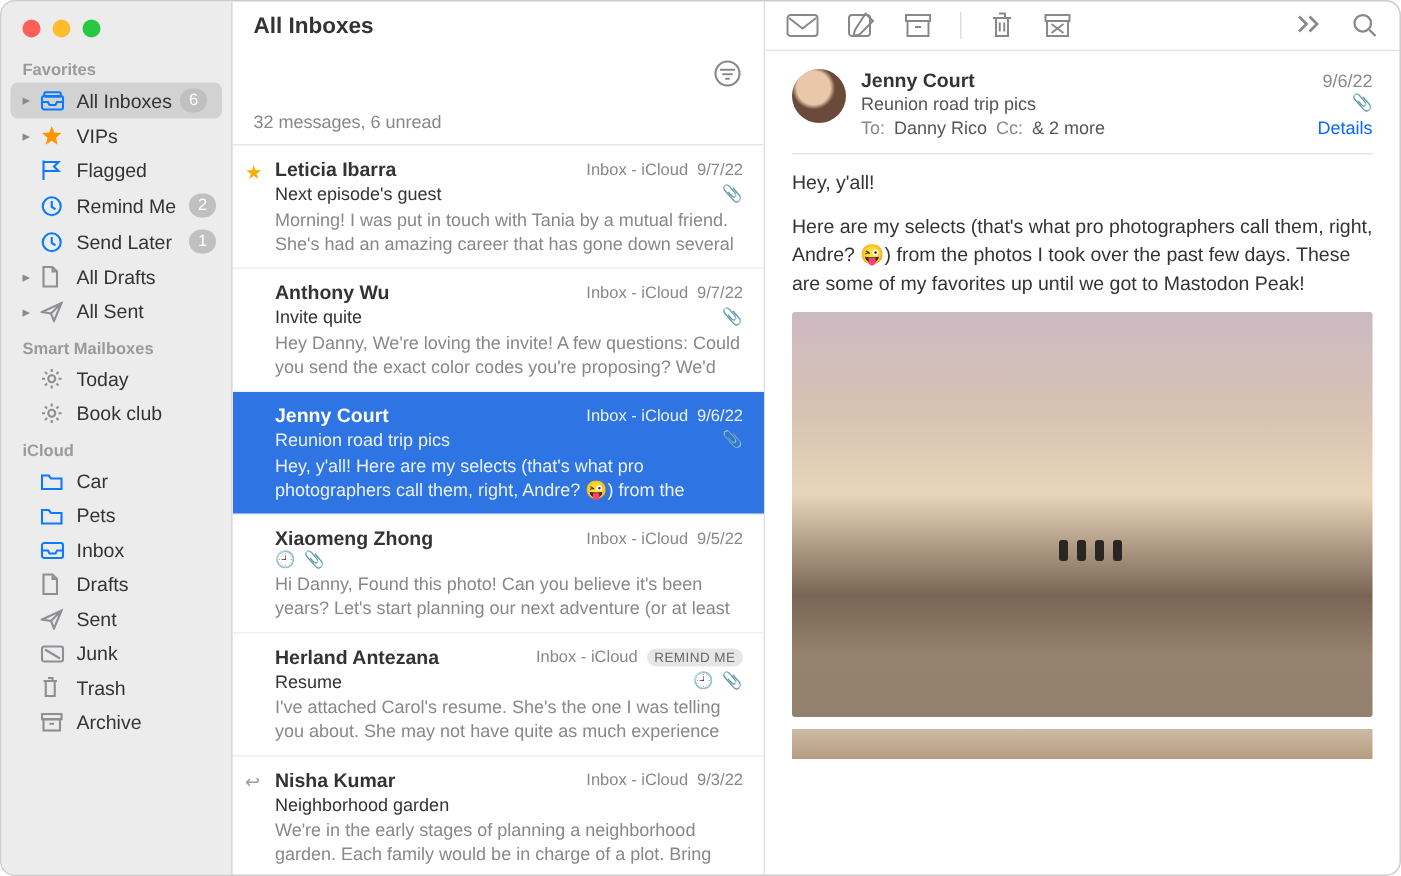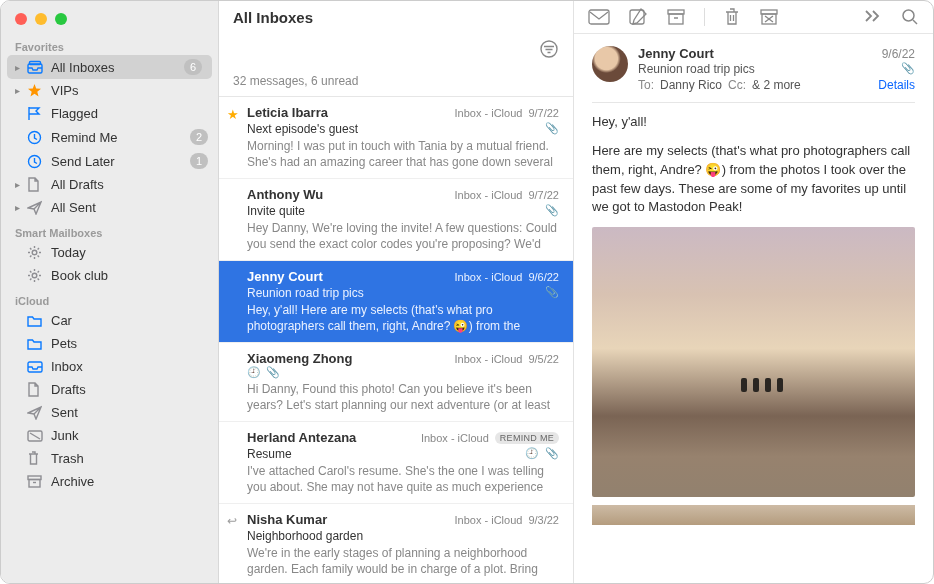--- a/index.html
+++ b/index.html
@@ -1,20 +1,20 @@
 <!DOCTYPE html>
 <html><head>
 <meta charset="utf-8">
 <style>
 * { box-sizing: border-box; margin: 0; padding: 0; }
 body { font-family: -apple-system, BlinkMacSystemFont, "Helvetica Neue", sans-serif; font-size: 13px; color: #333; background: #fff; width: 934px; height: 584px; overflow: hidden; border: 1px solid #ccc; border-radius: 10px;}
 .app { display: flex; width: 100%; height: 100%; }
 
 
-.sidebar { width: 218px; background: #ececec; border-right: 1px solid #d8d8d8; display: flex; flex-direction: column; overflow-y: auto; }
+.sidebar { width: 154px; background: #ececec; border-right: 1px solid #d8d8d8; display: flex; flex-direction: column; overflow-y: auto; }
 .traffic { display: flex; gap: 8px; padding: 12px 14px 8px; }
 .traffic span { width: 12px; height: 12px; border-radius: 50%; display: inline-block; }
 .red { background: #ff5f57; } .yellow { background: #febc2e; } .green { background: #28c840; }
 .section-label { color: #9a9a9a; font-size: 11px; font-weight: 600; padding: 8px 14px 2px; }
 .sb-item { display: flex; align-items: center; padding: 4px 10px 4px 14px; cursor: default; position: relative; }
 .sb-item.selected { background: #d2d2d2; border-radius: 5px; margin: 0 6px; padding-left: 8px; }
 .sb-expand { width: 10px; color: #8a8a8a; font-size: 10px; margin-right: 2px; visibility: hidden; }
 .sb-item.has-expand .sb-expand { visibility: visible; }
 .sb-icon { width: 18px; margin-right: 6px; text-align: center; font-size: 14px; }
 .sb-label { flex: 1; color: #333; }

